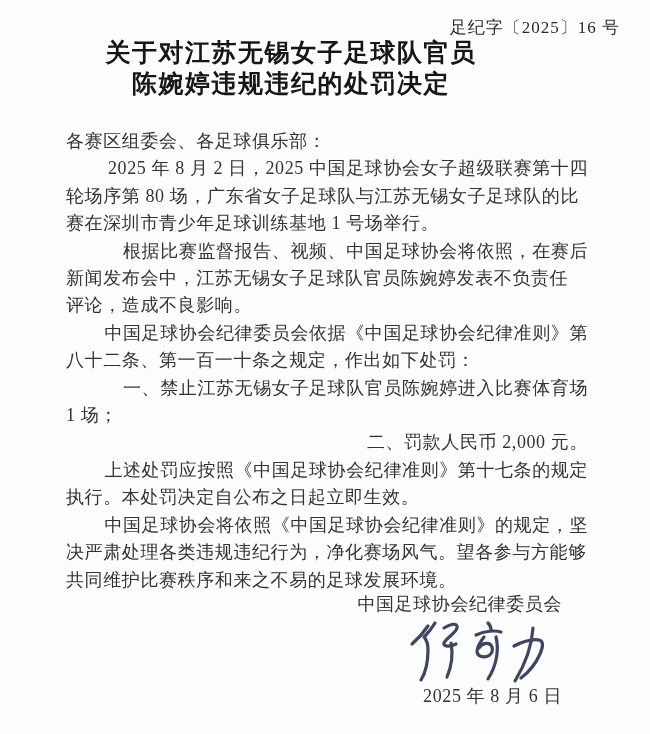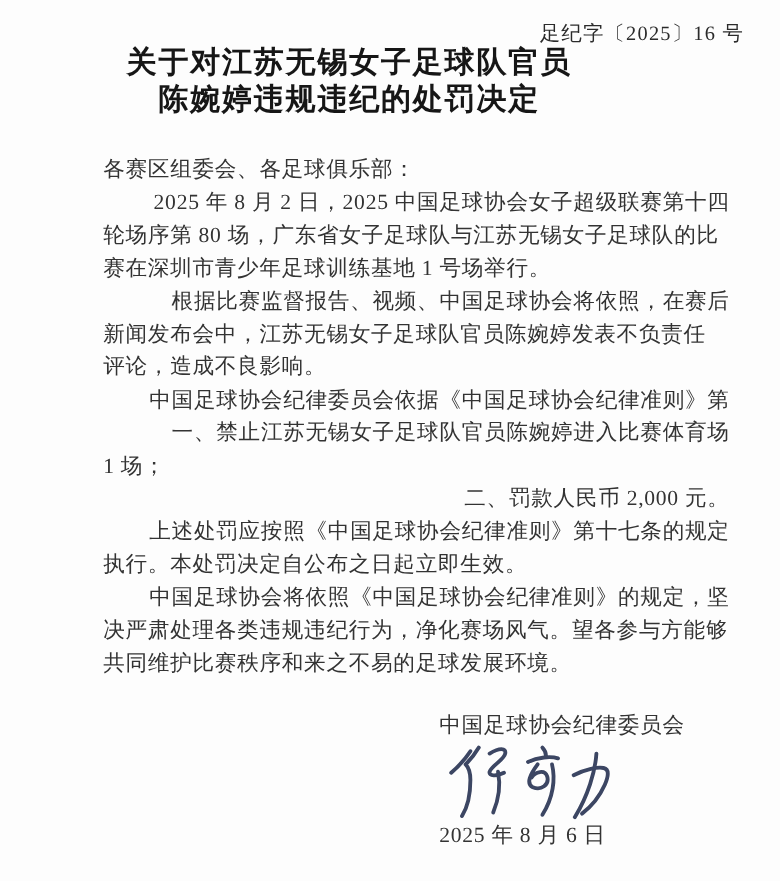--- a/index.html
+++ b/index.html
@@ -39,30 +39,29 @@
   }
   .body-text {
     position: absolute;
     top: 128px;
     left: 66px;
     width: 522px;
     font-size: 18px;
     line-height: 27.4px;
     letter-spacing: 0.6px;
     color: #333333;
-    margin-left: 20px;
   }
   .body-line { white-space: nowrap; }
   .body-line.indent { text-indent: 2em; text-align: right; }
   .sign-block {
     position: absolute;
     top: 591px;
-    right: 72px;
+    right: 88px;
     width: 212px;
-    text-align: left;
+    text-align: right;
     font-size: 18px;
     letter-spacing: 0.6px;
     color: #333333;
   }
   .sign-org { line-height: 27px; white-space: nowrap; }
   .sign-signer { line-height: 27px; white-space: nowrap; }
   .sign-svg-wrap { height: 66px; margin-top: 1px; }
   .sign-date { line-height: 22px; white-space: nowrap; }
 </style>
 </head>
@@ -79,20 +78,21 @@
 
   <div class="body-text">
     <div class="body-line">各赛区组委会、各足球俱乐部：</div>
     <div class="body-line indent">2025 年 8 月 2 日，2025 中国足球协会女子超级联赛第十四</div>
     <div class="body-line">轮场序第 80 场，广东省女子足球队与江苏无锡女子足球队的比</div>
     <div class="body-line">赛在深圳市青少年足球训练基地 1 号场举行。</div>
     <div class="body-line indent">根据比赛监督报告、视频、中国足球协会将依照，在赛后</div>
     <div class="body-line">新闻发布会中，江苏无锡女子足球队官员陈婉婷发表不负责任</div>
     <div class="body-line">评论，造成不良影响。</div>
     <div class="body-line indent">中国足球协会纪律委员会依据《中国足球协会纪律准则》第</div>
+    <div class="body-line">八十二条、第一百一十条之规定，作出如下处罚：</div>
     <div class="body-line indent">一、禁止江苏无锡女子足球队官员陈婉婷进入比赛体育场</div>
     <div class="body-line">1 场；</div>
     <div class="body-line indent">二、罚款人民币 2,000 元。</div>
     <div class="body-line indent">上述处罚应按照《中国足球协会纪律准则》第十七条的规定</div>
     <div class="body-line">执行。本处罚决定自公布之日起立即生效。</div>
     <div class="body-line indent">中国足球协会将依照《中国足球协会纪律准则》的规定，坚</div>
     <div class="body-line">决严肃处理各类违规违纪行为，净化赛场风气。望各参与方能够</div>
     <div class="body-line">共同维护比赛秩序和来之不易的足球发展环境。</div>
   </div>
 

